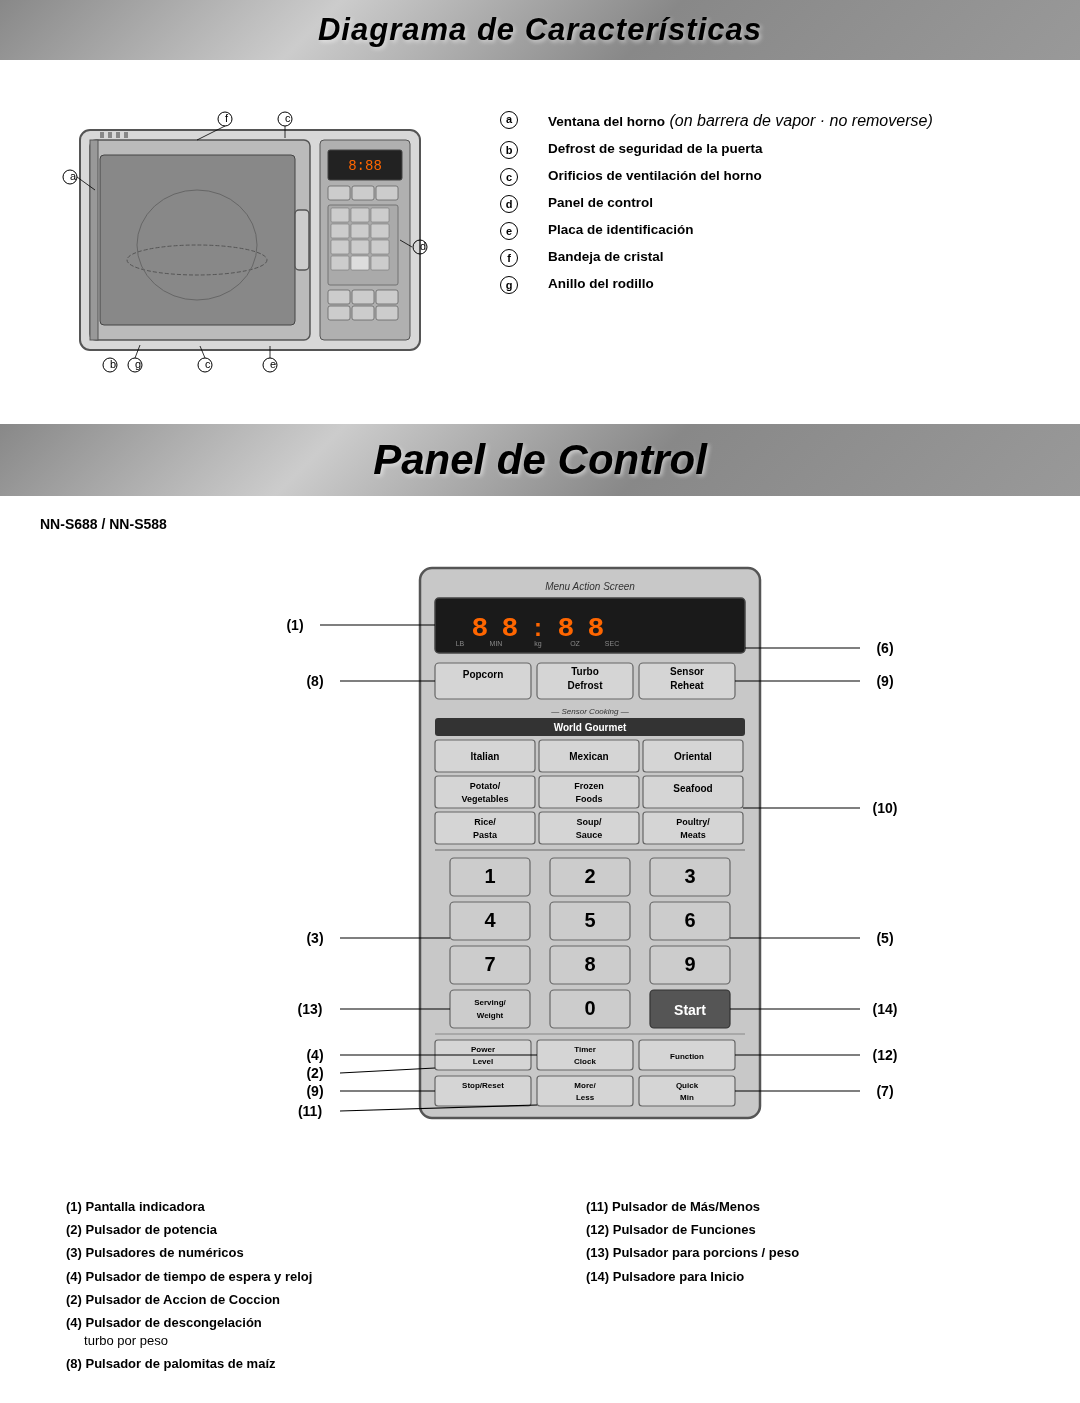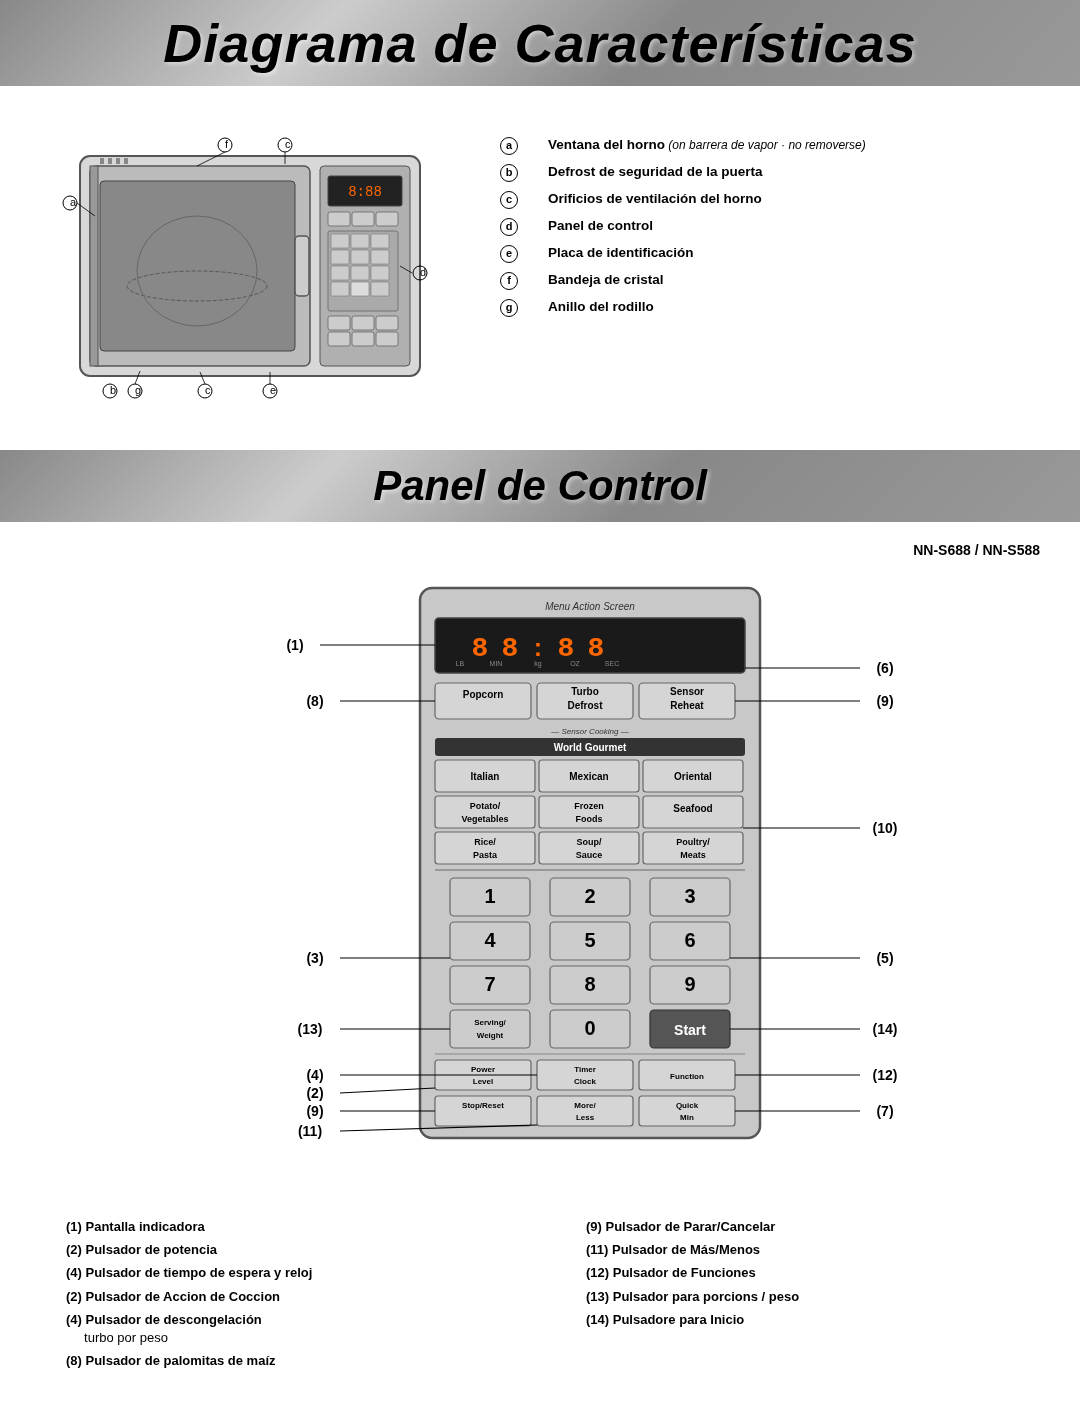--- a/index.html
+++ b/index.html
@@ -13,21 +13,21 @@
     }
 
     
     .section-header {
       background: linear-gradient(135deg, #888 0%, #ccc 30%, #888 60%, #999 100%);
       text-align: center;
       padding: 12px 20px;
       margin: 0;
     }
     .section-header h1 {
-      font-size: 54px;
+      font-size: 31px;
       font-weight: 900;
       color: #000;
       font-style: italic;
       text-shadow: 2px 2px 4px rgba(255,255,255,0.5);
       letter-spacing: 1px;
     }
     .section-header h2 {
       font-size: 42px;
       font-weight: 900;
       color: #000;
@@ -74,37 +74,37 @@
       font-weight: bold;
       margin-right: 6px;
       flex-shrink: 0;
       margin-top: 1px;
     }
     .label-item .label-text {
       font-size: 13.5px;
     }
     .label-item .label-text em {
       font-style: italic;
-      font-size: 12px;
+      font-size: 16px;
     }
     .label-item .label-text strong {
       font-weight: bold;
       margin-left: 24px;
     }
 
     
     .panel-section {
       padding: 20px 40px 30px;
     }
 
     .panel-model-label {
-      text-align: right;
+      text-align: left;
       font-size: 14px;
       font-weight: bold;
-      margin-bottom: 10px;
+      margin-bottom: 16px;
     }
 
     
     .legend-section {
       padding: 20px 40px;
       display: flex;
       gap: 40px;
     }
     .legend-col {
       flex: 1;
@@ -421,38 +421,38 @@
 
 <div class="legend-section">
   <div class="legend-col">
     <div class="legend-item">
       <strong>(1) Pantalla indicadora</strong>
     </div>
     <div class="legend-item">
       <strong>(2) Pulsador de potencia</strong>
     </div>
     <div class="legend-item">
+      <strong>(3) Pulsadores de numéricos</strong>
+    </div>
+    <div class="legend-item">
       <strong>(4) Pulsador de tiempo de espera y reloj</strong>
     </div>
     <div class="legend-item">
       <strong>(2) Pulsador de Accion de Coccion</strong>
     </div>
     <div class="legend-item">
       <strong>(4) Pulsador de descongelación</strong><br>
       <span>&nbsp;&nbsp;&nbsp;&nbsp;&nbsp;turbo por peso</span>
     </div>
     <div class="legend-item">
       <strong>(8) Pulsador de palomitas de maíz</strong>
     </div>
   </div>
   <div class="legend-col">
     <div class="legend-item">
-      <strong>(9) Pulsador de Parar/Cancelar</strong>
-    </div>
-    <div class="legend-item">
       <strong>(11) Pulsador de Más/Menos</strong>
     </div>
     <div class="legend-item">
       <strong>(12) Pulsador de Funciones</strong>
     </div>
     <div class="legend-item">
       <strong>(13) Pulsador para porcions / peso</strong>
     </div>
     <div class="legend-item">
       <strong>(14) Pulsadore para Inicio</strong>

